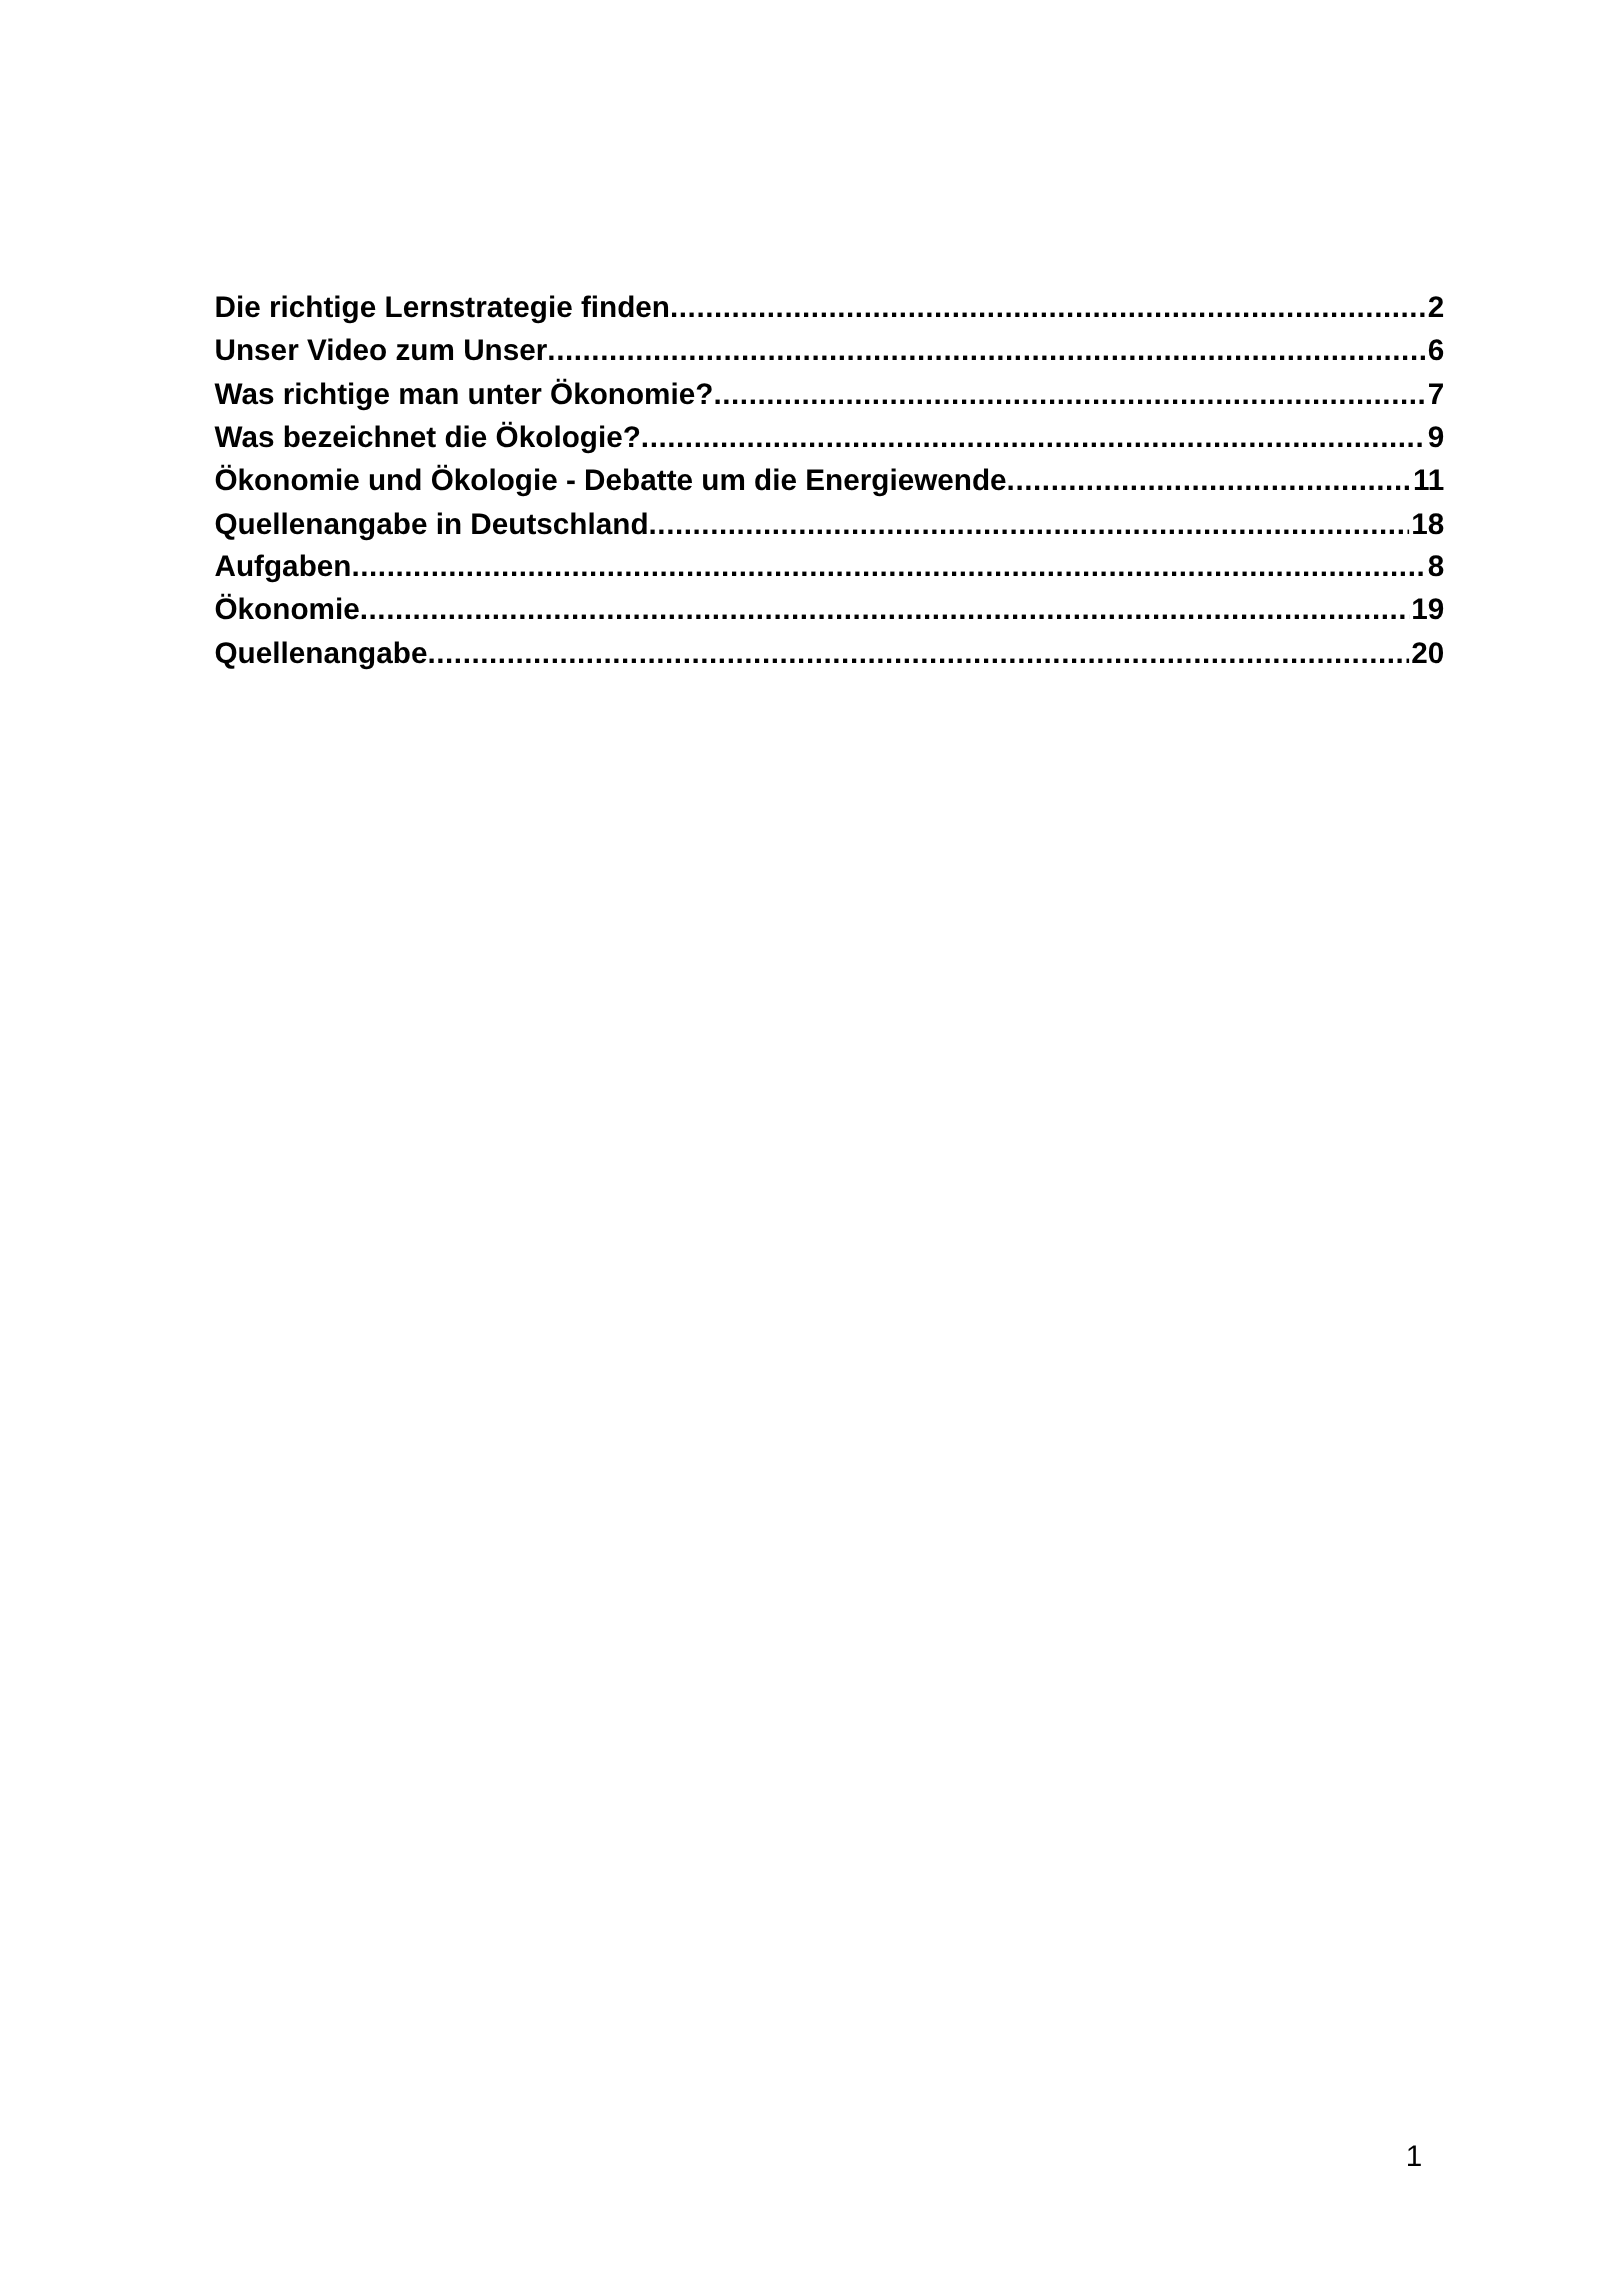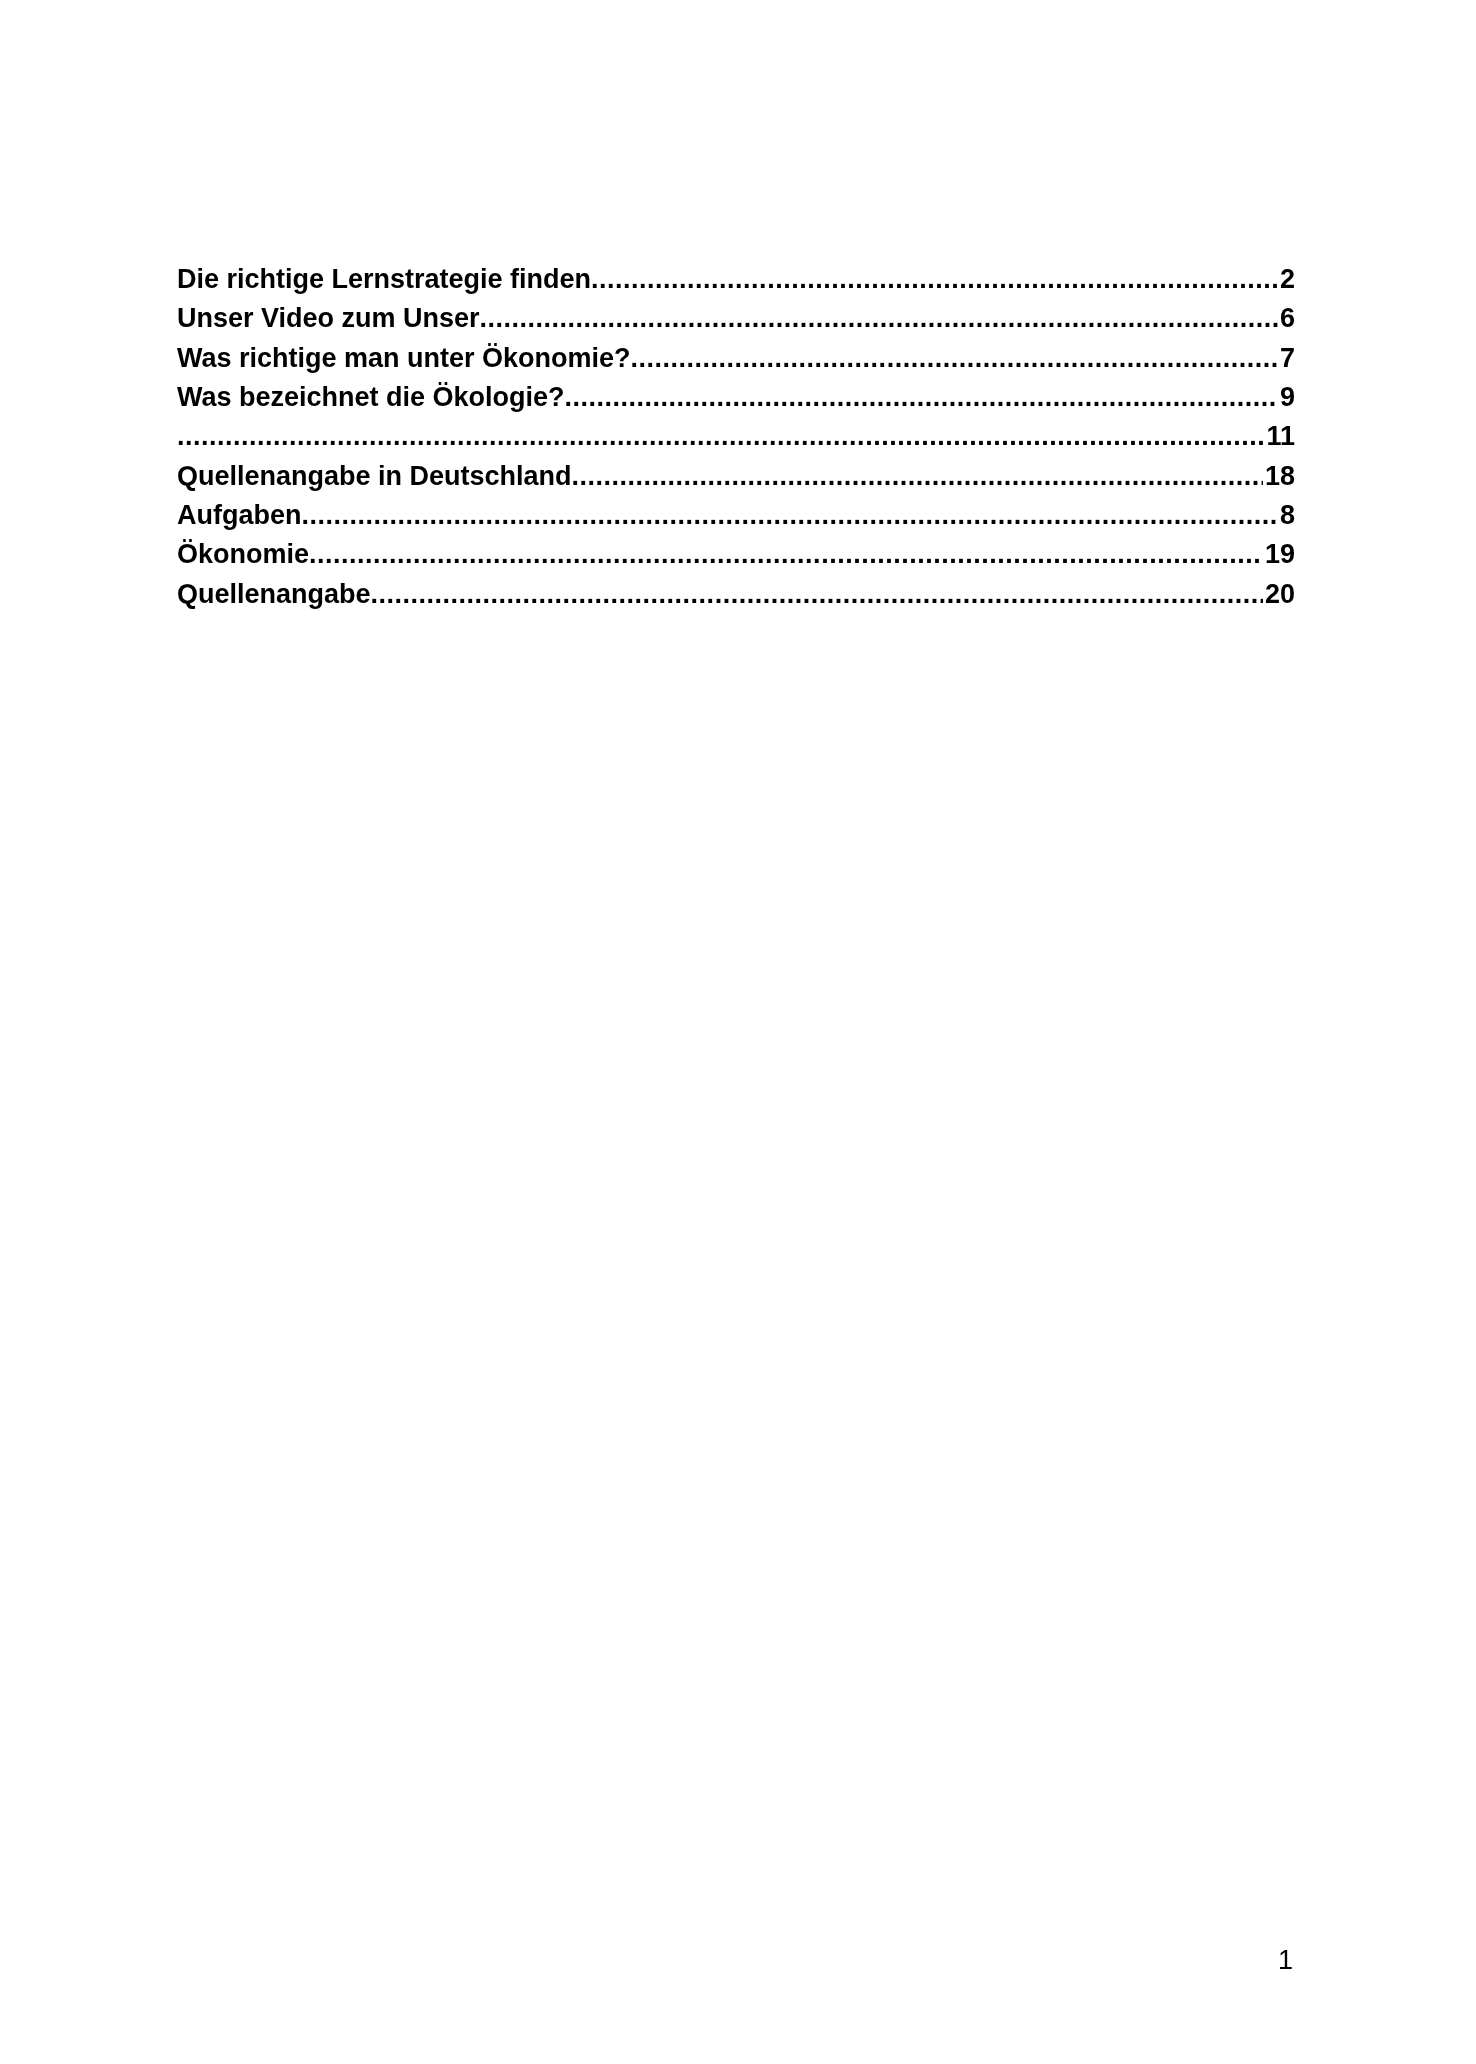--- a/index.html
+++ b/index.html
@@ -11,21 +11,21 @@
     position: relative;
     width: 1476px;
     height: 2064px;
     background: #ffffff;
     overflow: hidden;
     font-family: "Liberation Sans", "DejaVu Sans", sans-serif;
     color: #000000;
   }
   .toc {
     position: absolute;
-    left: 177px;
+    left: 195px;
     top: 260px;
     width: 1118px;
   }
   .toc-row {
     display: flex;
     align-items: baseline;
     height: 39.33px;
     line-height: 39.33px;
     font-size: 27px;
     font-weight: bold;
@@ -80,20 +80,21 @@
       <span class="toc-page">7</span>
     </div>
 
     <div class="toc-row">
       <span class="toc-title">Was bezeichnet die Ökologie?</span>
       <span class="leader">............................................................................................................................................................................................................................................................................................................</span>
       <span class="toc-page">9</span>
     </div>
 
     <div class="toc-row">
+      <span class="toc-title">Ökonomie und Ökologie - Debatte um die Energiewende</span>
       <span class="leader">............................................................................................................................................................................................................................................................................................................</span>
       <span class="toc-page">11</span>
     </div>
 
     <div class="toc-row">
       <span class="toc-title">Quellenangabe in Deutschland</span>
       <span class="leader">............................................................................................................................................................................................................................................................................................................</span>
       <span class="toc-page">18</span>
     </div>
 

